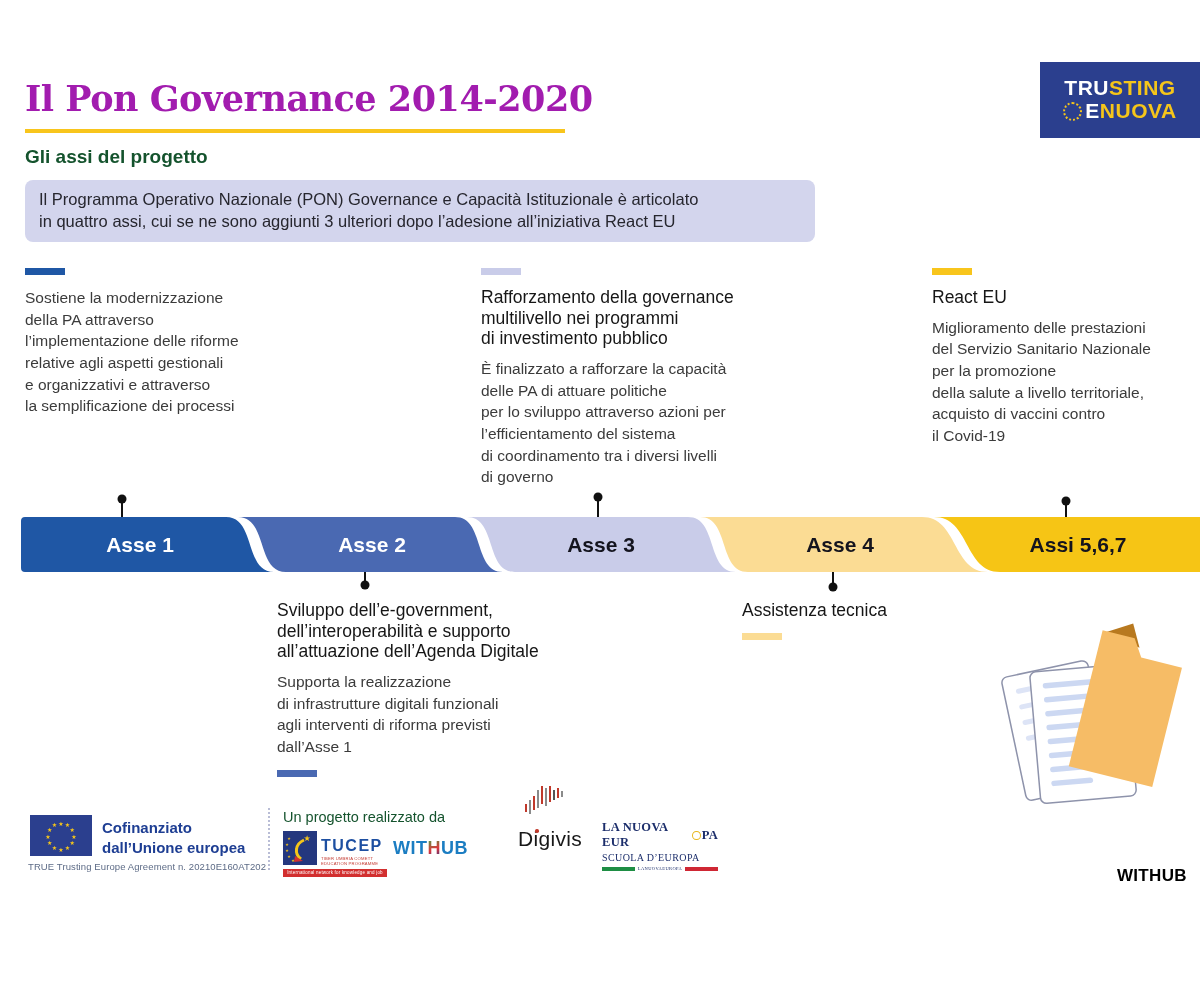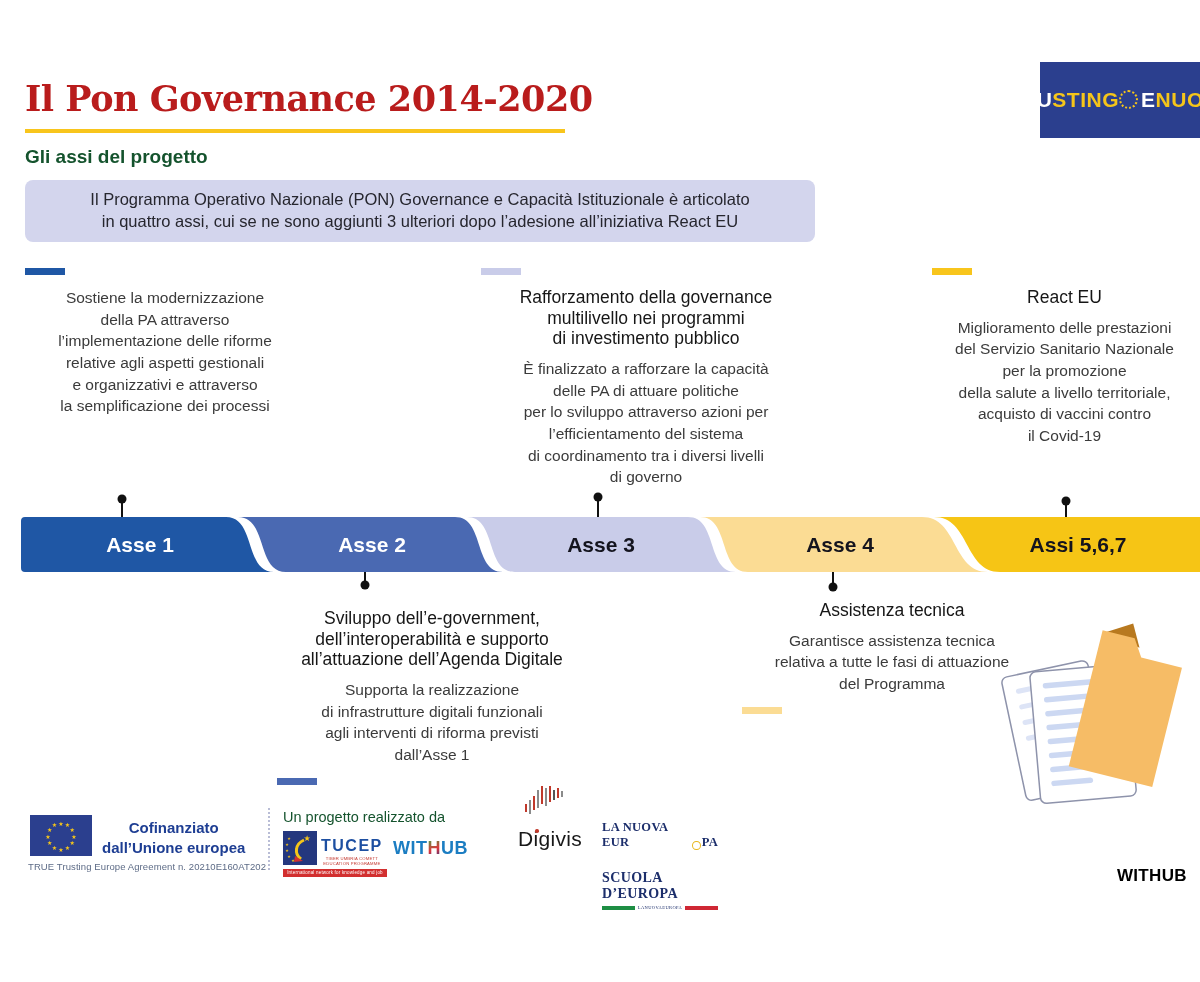--- a/index.html
+++ b/index.html
@@ -1,31 +1,31 @@
 <!DOCTYPE html>
 <html><head>
 <meta charset="utf-8">
 <style>
   html,body{margin:0;padding:0;}
   body{width:1200px;height:982px;background:#ffffff;position:relative;overflow:hidden;
        font-family:"Liberation Sans",sans-serif;color:#1a1a1a;}
   .abs{position:absolute;}
-  .preline{white-space:pre-line;text-align:center;}
+  .preline{white-space:pre-line;}
 
   
   .page-title{left:25px;top:78px;font-family:"DejaVu Serif",serif;font-weight:bold;
-              font-size:35px;color:#b91c1c;letter-spacing:-0.5px;}
+              font-size:35px;color:#a21caf;letter-spacing:-0.5px;}
   .title-rule{left:25px;top:129px;width:540px;height:4px;background:#f8c51c;}
   .section-heading{left:25px;top:146px;font-size:19px;font-weight:bold;color:#14532d;}
   .intro-box{left:25px;top:180px;width:762px;background:#d3d5ed;border-radius:8px;
              padding:9px 14px;font-size:16.5px;line-height:1.32;color:#26262e;}
 
   
   .tru-logo{left:1040px;top:62px;width:160px;height:76px;background:#2b3f8e;
-            display:flex;align-items:center;justify-content:center;
+            display:flex;flex-direction:column;align-items:center;justify-content:center;
             font-weight:bold;font-size:21px;line-height:1.08;letter-spacing:0.5px;}
   .tru-line{display:flex;align-items:center;}
   .tru-white{color:#ffffff;} .tru-yellow{color:#f5c51a;}
   .tru-stars{width:15px;height:15px;border:2px dotted #f5c51a;border-radius:50%;
              margin-right:3px;display:inline-block;}
 
   
   .col{position:absolute;top:268px;}
   .accent{width:40px;height:7px;margin-bottom:12px;}
   .col-h{font-size:17.5px;line-height:1.18;color:#161616;margin:0 0 9px 0;font-weight:500;}
@@ -33,21 +33,21 @@
   .col1{left:25px;width:280px;} .col2{left:481px;width:330px;} .col3{left:932px;width:265px;}
   .bar-blue{background:#1f57a5;} .bar-lav{background:#c9cce9;}
   .bar-gold{background:#f8c51c;} .bar-midblue{background:#4a69b2;} .bar-lightyellow{background:#fbdc94;}
 
   
   .ribbon-svg{left:0;top:490px;}
   .ribbon-label{font-family:"Liberation Sans",sans-serif;font-weight:bold;font-size:21px;}
 
   
   .bcol{position:absolute;top:600px;}
-  .bcol1{left:277px;width:310px;margin-top:8px;} .bcol2{left:742px;width:300px;}
+  .bcol1{left:277px;width:310px;} .bcol2{left:742px;width:300px;}
   .bcol .accent{margin:12px 0 0 0;}
 
   
   .docs-svg{left:995px;top:616px;}
 
   
   .eu-flag{left:30px;top:815px;}
   .cofin{left:102px;top:818px;font-size:15px;font-weight:bold;color:#1e3e93;line-height:1.3;}
   .agreement{left:28px;top:861px;font-size:9.5px;color:#5d6b86;letter-spacing:0.1px;}
   .dot-sep{left:268px;top:808px;height:62px;border-left:2px dotted #b9bdd6;width:0;}
@@ -60,23 +60,23 @@
   .tucep-bar{margin-top:2px;background:#d22f2f;color:#ffffff;font-size:4.5px;
              text-align:center;padding:1.5px 0;width:104px;letter-spacing:0.2px;}
   .withub-mid{left:393px;top:838px;font-size:18px;font-weight:bold;letter-spacing:0.5px;color:#1b7dc2;}
   .withub-h{background:linear-gradient(160deg,#3aa93f 0%,#e0373c 55%,#27348b 100%);
             -webkit-background-clip:text;background-clip:text;color:transparent;}
   .digivis{left:518px;top:784px;width:80px;text-align:left;}
   .digivis-name{font-size:21px;color:#181818;letter-spacing:0.3px;margin-top:1px;position:relative;}
   .digi-dot{position:absolute;width:3.5px;height:3.5px;background:#c0392b;border-radius:50%;
             left:17px;top:2px;}
   .lne{left:602px;top:820px;width:116px;font-family:"Liberation Serif",serif;color:#1c2e6b;}
-  .lne-l1{font-size:12.5px;font-weight:bold;letter-spacing:0.3px;display:flex;align-items:flex-end;}
+  .lne-l1{font-size:12.5px;font-weight:bold;letter-spacing:0.3px;display:flex;align-items:center;}
   .lne-ring{width:7px;height:7px;border:1.5px solid #e8b820;border-radius:50%;display:inline-block;margin:0 1px;}
-  .lne-l2{font-size:14px;font-weight:bold;letter-spacing:0.4px;margin-top:20px;}
+  .lne-l2{font-size:10px;font-weight:normal;letter-spacing:0.4px;margin-top:2px;}
   .lne-bar{margin-top:3px;display:flex;align-items:center;}
   .lne-green{flex:1;height:4px;background:#1e8e44;}
   .lne-red{flex:1;height:4px;background:#cf2734;}
   .lne-bartext{font-size:4.5px;padding:0 3px;color:#1c2e6b;letter-spacing:0.4px;}
   .withub-black{left:1117px;top:866px;font-size:17px;font-weight:bold;color:#000000;letter-spacing:0.3px;}
 </style>
 </head>
 <body>
 
 <div class="abs page-title">Il Pon Governance 2014-2020</div>
@@ -162,23 +162,20 @@
 dell’interoperabilità e supporto
 all’attuazione dell’Agenda Digitale</div>
   <div class="col-b preline">Supporta la realizzazione
 di infrastrutture digitali funzionali
 agli interventi di riforma previsti
 dall’Asse 1</div>
   <div class="accent bar-midblue"></div>
 </div>
 <div class="bcol bcol2">
   <div class="col-h preline">Assistenza tecnica</div>
-  <div class="col-b preline">Garantisce assistenza tecnica
-relativa a tutte le fasi di attuazione
-del Programma</div>
   <div class="accent bar-lightyellow"></div>
 </div>
 
 <svg class="abs docs-svg" width="205" height="195" viewBox="0 0 205 195">
   <g transform="rotate(-12 60 115)">
     <rect x="18" y="52" width="88" height="126" rx="6" fill="#ffffff" stroke="#8e93ab" stroke-width="1.5"></rect>
     <rect x="30" y="66" width="40" height="5" rx="2.5" fill="#dde4f6"></rect>
     <rect x="30" y="82" width="52" height="5" rx="2.5" fill="#dde4f6"></rect>
     <rect x="30" y="98" width="46" height="5" rx="2.5" fill="#dde4f6"></rect>
     <rect x="30" y="114" width="52" height="5" rx="2.5" fill="#dde4f6"></rect>

